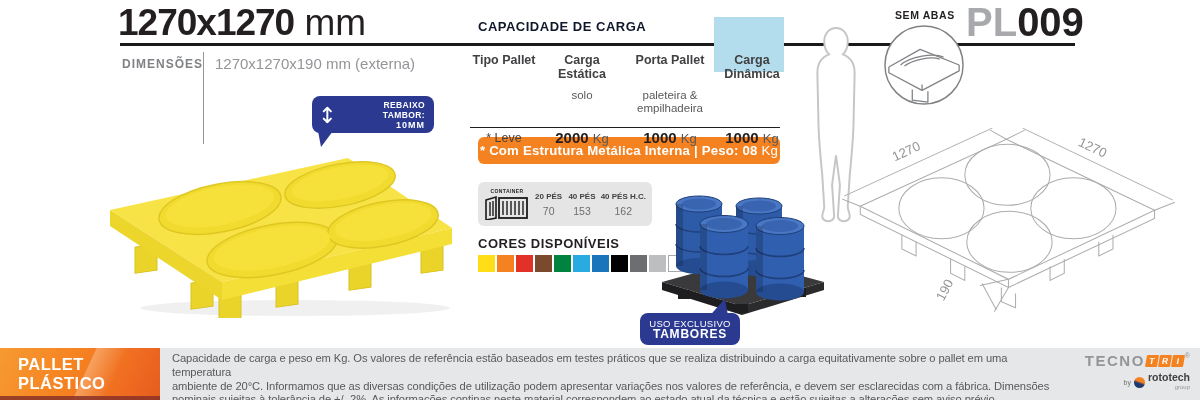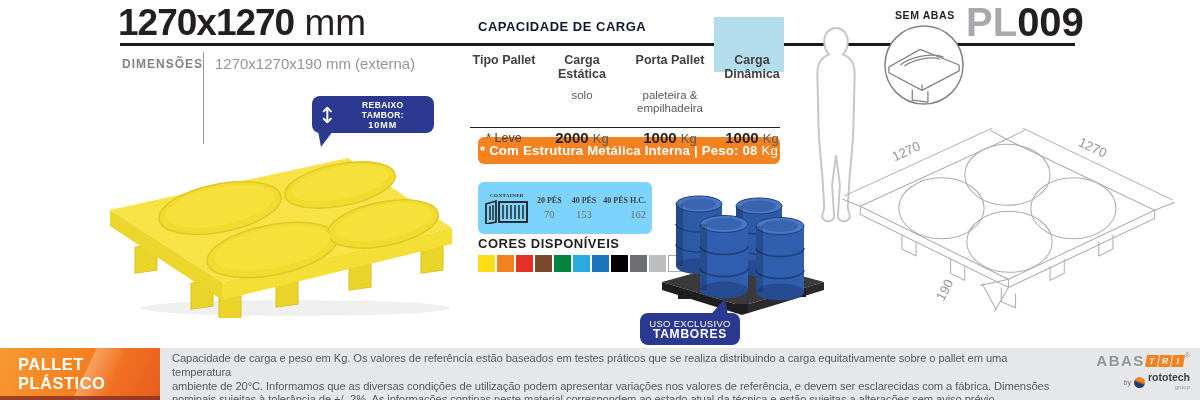--- a/index.html
+++ b/index.html
@@ -14,21 +14,21 @@
   .main-rule{left:120px;top:43px;width:955px;height:3px;background:#1A1A1A;}
   .dim-label{left:122px;top:57px;font-size:12px;font-weight:800;letter-spacing:1px;color:#808285;}
   .v-divider{left:203px;top:52px;width:1px;height:92px;background:#939598;}
   .dim-value{left:215px;top:55px;font-size:15px;color:#939598;}
 
   
   .rebaixo{left:312px;top:96px;width:122px;height:37px;background:#2B3990;border-radius:8px;
            display:flex;align-items:center;gap:7px;padding:0 9px;box-sizing:border-box;z-index:6;}
   .rebaixo-tail{left:318px;top:131px;width:15px;height:16px;background:#2B3990;
                 clip-path:polygon(0 0,100% 0,20% 100%);z-index:6;}
-  .rebaixo-text{color:#fff;text-align:center;line-height:10px;}
+  .rebaixo-text{color:#fff;text-align:right;line-height:10px;}
   .rebaixo-text .l1{font-size:8.5px;font-weight:800;letter-spacing:.4px;}
   .rebaixo-text .l2{font-size:9px;font-weight:800;letter-spacing:1px;}
 
   
   .cap-title{left:478px;top:19px;font-size:13px;font-weight:800;letter-spacing:.5px;color:#0f172a;}
   .porta-highlight{left:714px;top:17px;width:70px;height:55px;background:#B3DCEC;z-index:1;}
   .cap-grid{left:468px;top:51px;display:grid;grid-template-columns:72px 84px 92px 72px;z-index:2;}
   .cap-grid div{text-align:center;}
   .cap-head{font-size:12.5px;font-weight:600;color:#414042;padding-top:2px;}
   .cap-sub{font-size:11.5px;color:#58595B;line-height:13px;padding-top:8px;}
@@ -37,28 +37,28 @@
   .cap-tipo{font-size:12.5px;color:#414042;padding-top:16px;}
   .cap-rule{left:470px;top:127px;width:310px;height:1px;background:#231F20;}
 
   
   .banner{left:478px;top:137px;width:302px;height:27px;background:#F58220;border-radius:6px;
           display:flex;align-items:center;justify-content:center;color:#fff;
           font-size:13.2px;font-weight:800;letter-spacing:.2px;}
   .banner .kg{font-weight:400;margin-left:4px;}
 
   
-  .container-box{left:478px;top:182px;width:174px;height:52px;background:#7dd3fc;border-radius:6px;
-                 display:flex;align-items:center;padding:0 6px;box-sizing:border-box;gap:4px;font-family:Liberation Serif, serif;}
+  .container-box{left:478px;top:182px;width:174px;height:44px;background:#e5e5e5;border-radius:6px;
+                 display:flex;align-items:center;padding:0 6px;box-sizing:border-box;gap:4px;}
   .cont-icon-wrap{width:52px;text-align:center;}
   .cont-label{font-size:5px;font-weight:800;letter-spacing:.4px;color:#231F20;}
   .cont-col{text-align:center;}
   .cont-col .h{font-size:8px;font-weight:800;color:#414042;white-space:nowrap;}
   .cont-col .v{font-size:10.5px;color:#6D6E71;margin-top:4px;}
-  .cont-col.c1{width:36px;}.cont-col.c2{width:36px;}.cont-col.c3{width:46px;text-align:right;}
+  .cont-col.c1{width:36px;}.cont-col.c2{width:36px;}.cont-col.c3{width:46px;}
 
   
   .colors-title{left:478px;top:236px;font-size:13px;font-weight:800;letter-spacing:.5px;color:#231F20;}
   .swatches{left:478px;top:255px;display:flex;gap:2px;}
   .swatch{width:17px;height:17px;}
   .swatch-white{border:1px solid #A7A9AC;box-sizing:border-box;}
 
   
   .uso-badge{left:640px;top:313px;width:100px;height:32px;background:#2B3990;border-radius:8px;
              display:flex;flex-direction:column;align-items:center;justify-content:center;
@@ -360,21 +360,21 @@
     <div>PLÁSTICO</div>
   </div>
   <div class="abs disclaimer">
     <div>Capacidade de carga e peso em Kg. Os valores de referência estão baseados em testes práticos que se realiza distribuindo a carga equitativamente sobre o pallet em uma temperatura</div>
     <div>ambiente de 20°C. Informamos que as diversas condições de utilização podem apresentar variações nos valores de referência, e devem ser esclarecidas com a fábrica. Dimensões</div>
     <div>nominais sujeitas à tolerância de +/- 2%. As informações continas neste material correspondem ao estado atual da técnica e estão sujeitas a alterações sem aviso prévio.</div>
   </div>
 
   <div class="abs brand">
     <div class="brand-row1">
-      <span class="brand-name">ABAS</span>
+      <span class="brand-name">TECNO</span>
       <span class="tile">T</span>
       <span class="tile">R</span>
       <span class="tile">I</span>
       <span class="reg">®</span>
     </div>
     <div class="brand-row2">
       <span class="brand-by">by</span>
       <span class="brand-ball"></span>
       <span class="brand-sub">
         <span class="n">rototech</span>

